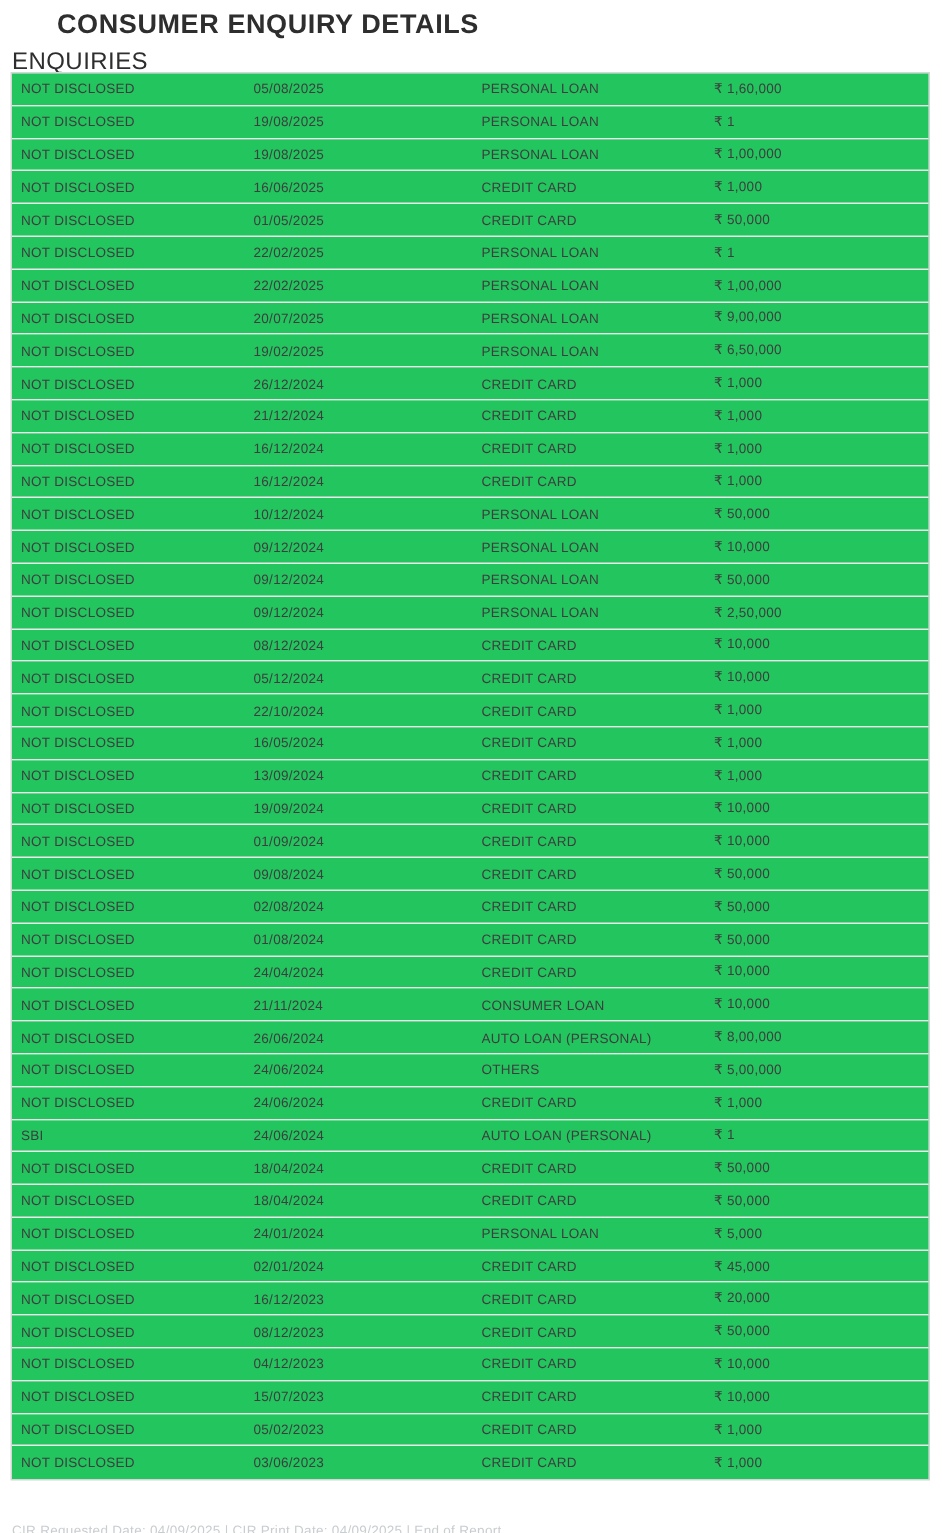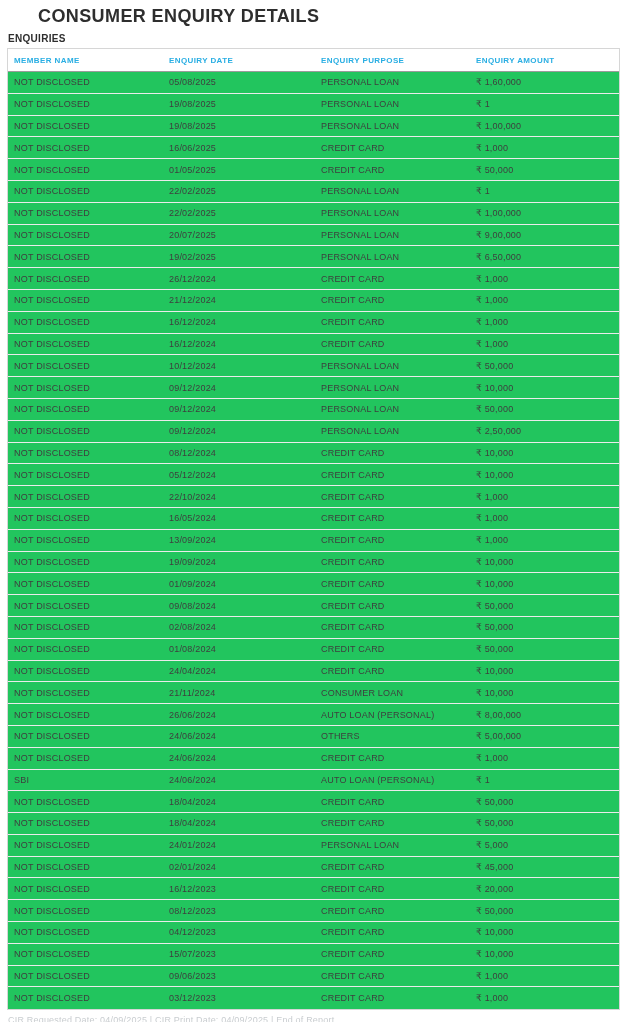--- a/index.html
+++ b/index.html
@@ -10,21 +10,21 @@
     overflow: hidden;
     position: relative;
   }
   .page-title {
     position: absolute; left: 8px; top: 6px;
     font-size: 18px; font-weight: bold; letter-spacing: 0.4px;
     color: #2e2e2e; text-transform: uppercase; margin-left: 30px;
   }
   .section-title {
     position: absolute; left: 8px; top: 33px;
-    font-size: 10px; font-weight: bold; letter-spacing: 0.3px;
+    font-size: 16px; font-weight: normal; letter-spacing: 0.3px;
     color: #2e2e2e; text-transform: uppercase;
   }
   .enq-table {
     position: absolute; left: 7px; top: 48px;
     width: 613px;
     border: 1px solid #d6d6d6;
     background: #fff;
   }
   .thead {
     display: grid;
@@ -62,26 +62,20 @@
   }
 </style>
 </head>
 <body>
 
 <div class="page-title">CONSUMER ENQUIRY DETAILS</div>
 
 <div class="section-title">ENQUIRIES</div>
 
 <div class="enq-table">
-  <div class="thead">
-    <div class="th">MEMBER NAME</div>
-    <div class="th">ENQUIRY DATE</div>
-    <div class="th">ENQUIRY PURPOSE</div>
-    <div class="th">ENQUIRY AMOUNT</div>
-  </div>
   <div id="tbody">
   <div class="trow">
     <div class="td">NOT DISCLOSED</div>
     <div class="td">05/08/2025</div>
     <div class="td">PERSONAL LOAN</div>
     <div class="td">₹ 1,60,000</div>
   </div>
 
   <div class="trow">
     <div class="td">NOT DISCLOSED</div>
@@ -358,27 +352,27 @@
 
   <div class="trow">
     <div class="td">NOT DISCLOSED</div>
     <div class="td">15/07/2023</div>
     <div class="td">CREDIT CARD</div>
     <div class="td">₹ 10,000</div>
   </div>
 
   <div class="trow">
     <div class="td">NOT DISCLOSED</div>
-    <div class="td">09/06/2023</div>
-    <div class="td">CREDIT CARD</div>
-    <div class="td">₹ 1,000</div>
-  </div>
-
-  <div class="trow">
-    <div class="td">NOT DISCLOSED</div>
-    <div class="td">03/12/2023</div>
+    <div class="td">05/02/2023</div>
+    <div class="td">CREDIT CARD</div>
+    <div class="td">₹ 1,000</div>
+  </div>
+
+  <div class="trow">
+    <div class="td">NOT DISCLOSED</div>
+    <div class="td">03/06/2023</div>
     <div class="td">CREDIT CARD</div>
     <div class="td">₹ 1,000</div>
   </div>
 </div>
 </div>
 
 <div class="fineprint">CIR Requested Date: 04/09/2025 | CIR Print Date: 04/09/2025 | End of Report</div>
 
 </body></html>

